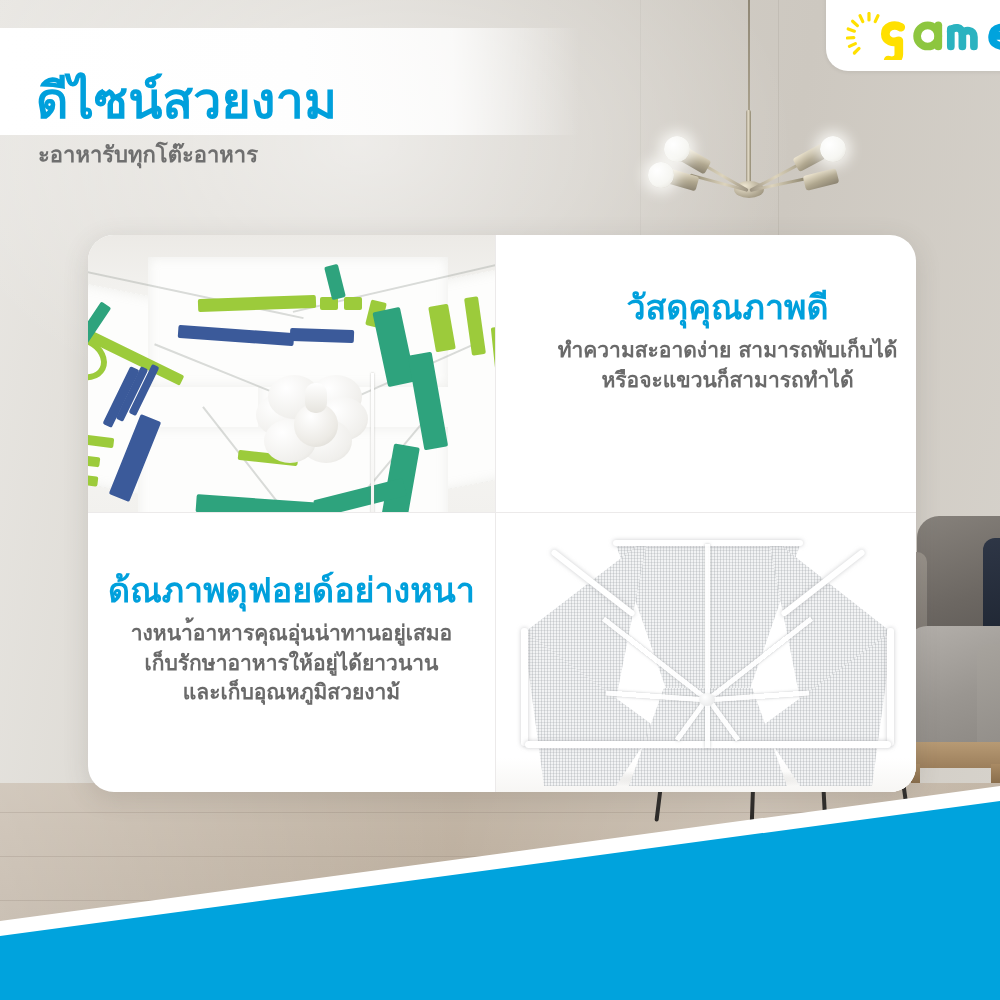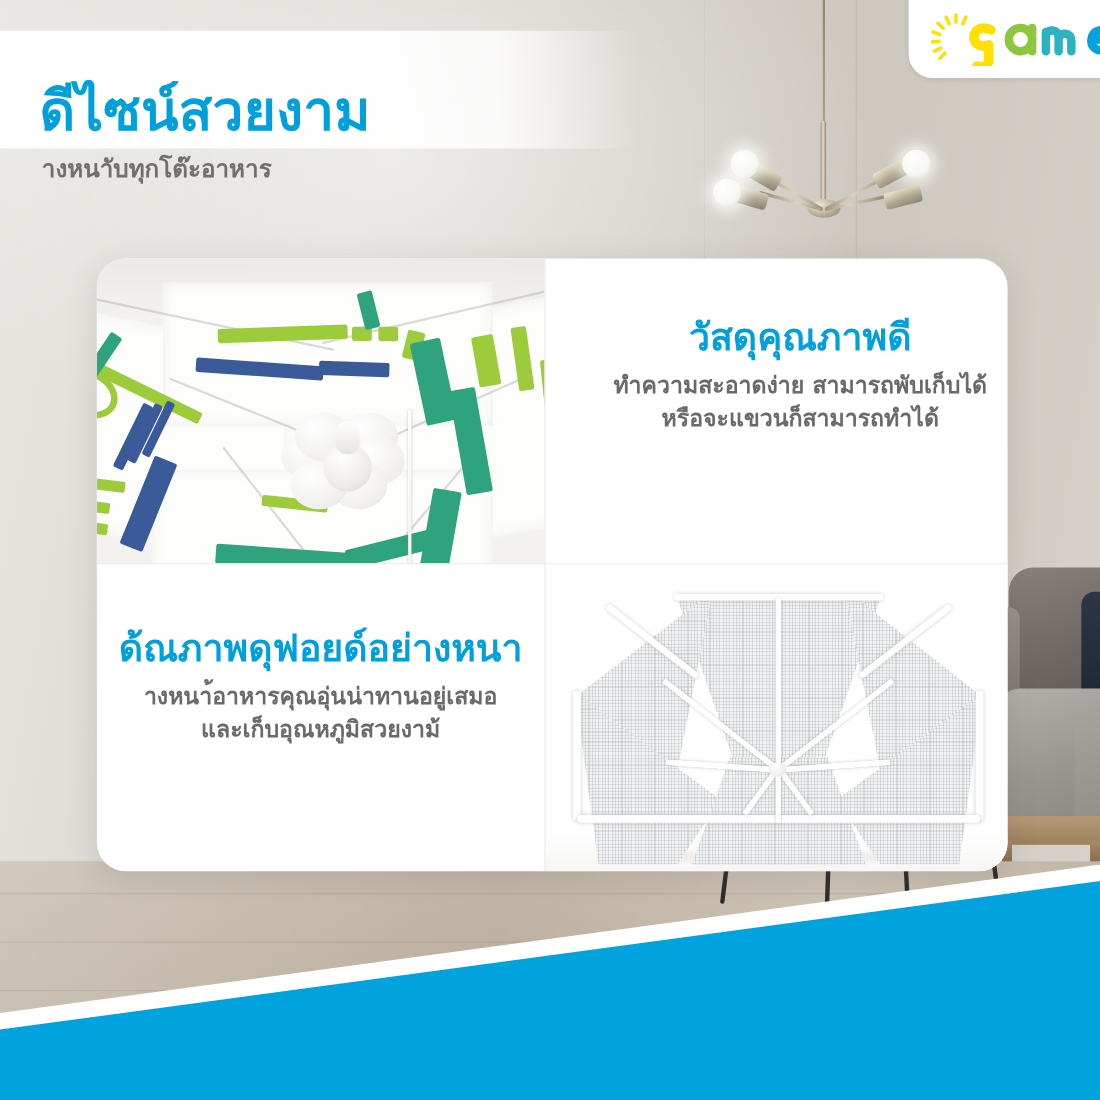--- a/index.html
+++ b/index.html
@@ -190,21 +190,21 @@
     <div class="tlegs">
       <i style="left:22px;transform:rotate(7deg)"></i>
       <i style="left:112px;transform:rotate(2deg)"></i>
       <i style="left:180px;transform:rotate(-3deg)"></i>
       <i style="left:258px;transform:rotate(-8deg)"></i>
     </div>
   </div>
 
   <div class="banner">
     <div class="banner-title">ดีไซน์สวยงาม</div>
-    <div class="banner-sub">างหนาับทุกโต๊ะอาหาร</div>
+    <div class="banner-sub">ะอาหารับทุกโต๊ะอาหาร</div>
   </div>
 
   <div class="logo">
     <div class="logo-wrap">
       <svg class="logo-sun" viewBox="0 0 46 46">
         <g stroke="#FFE000" stroke-width="3.2" stroke-linecap="round">
           <line x1="23" y1="1.5" x2="23" y2="8"></line>
           <line x1="14" y1="3.6" x2="16.8" y2="9.6"></line>
           <line x1="32" y1="3.6" x2="29.2" y2="9.6"></line>
           <line x1="6.6" y1="9.2" x2="11.4" y2="13.6"></line>
@@ -314,20 +314,21 @@
           <h3>วัสดุคุณภาพดี</h3>
           <p>ทำความสะอาดง่าย สามารถพับเก็บได้</p>
           <p>หรือจะแขวนก็สามารถทำได้</p>
         </div>
       </div>
 
       <div class="q q-bl">
         <div class="blk">
           <h3>ด้ณภาพดุฟอยด์อย่างหนา</h3>
           <p>างหนา้อาหารคุณอุ่นน่าทานอยู่เสมอ</p>
+          <p>เก็บรักษาอาหารให้อยู่ได้ยาวนาน</p>
           <p>และเก็บอุณหภูมิสวยงาม้</p>
         </div>
       </div>
 
       <div class="q q-br">
         <div class="photoB">
           <div class="tabletop"></div>
           <div class="shadowB"></div>
 
           <div class="bowl">

